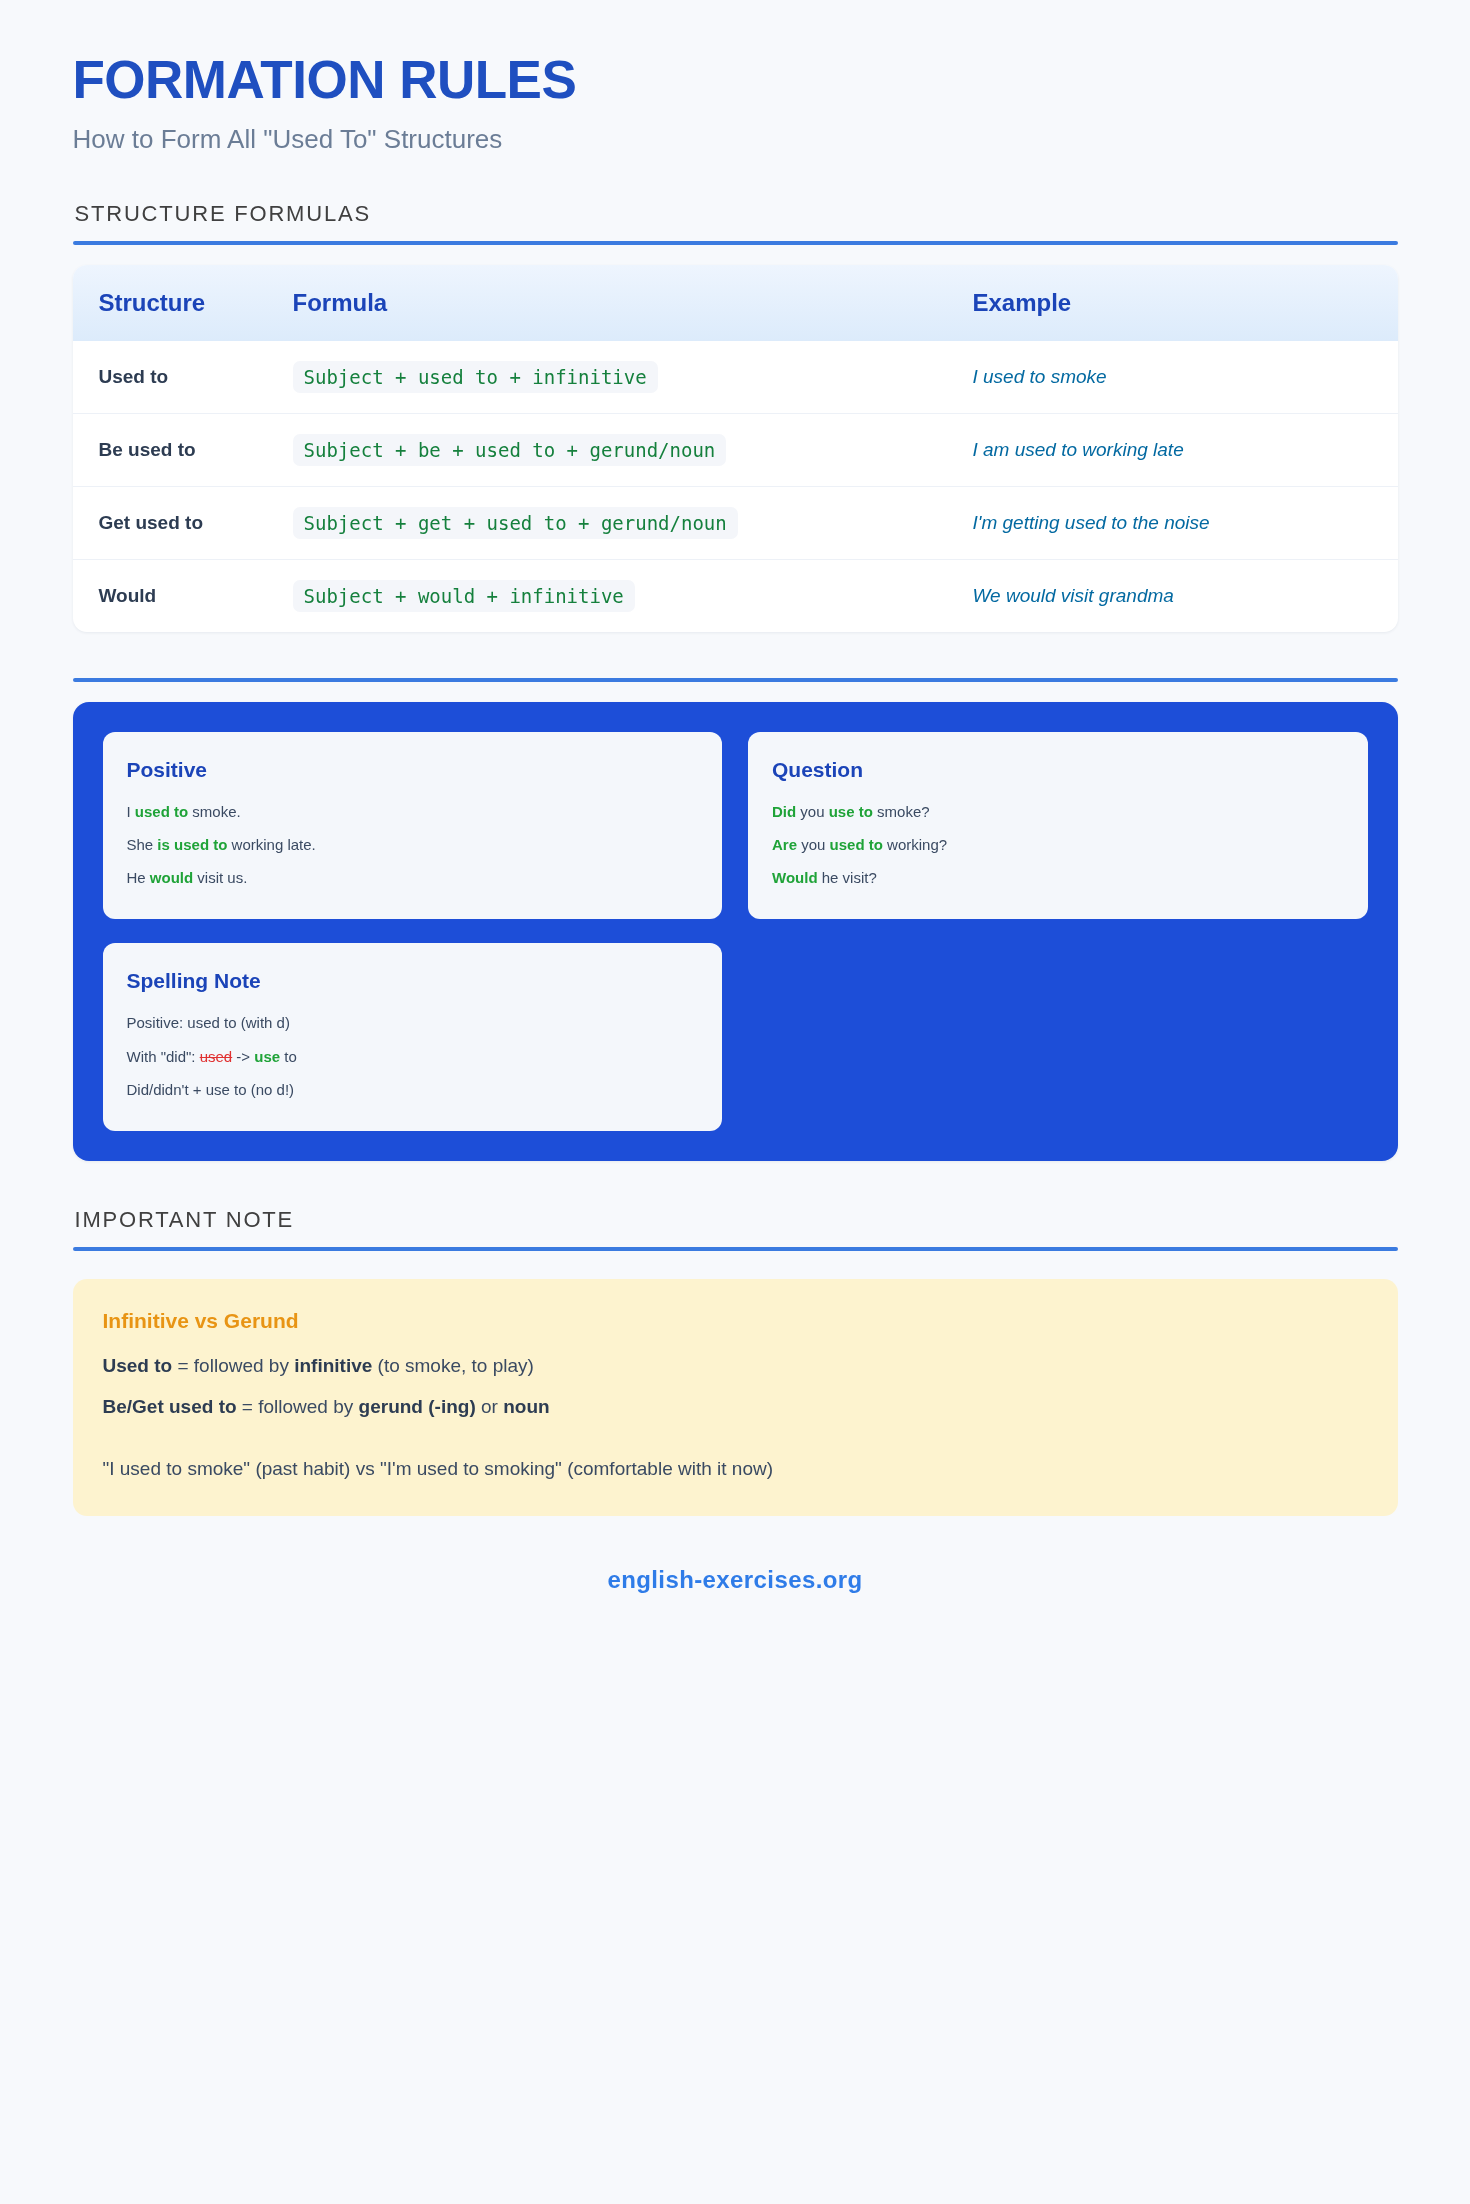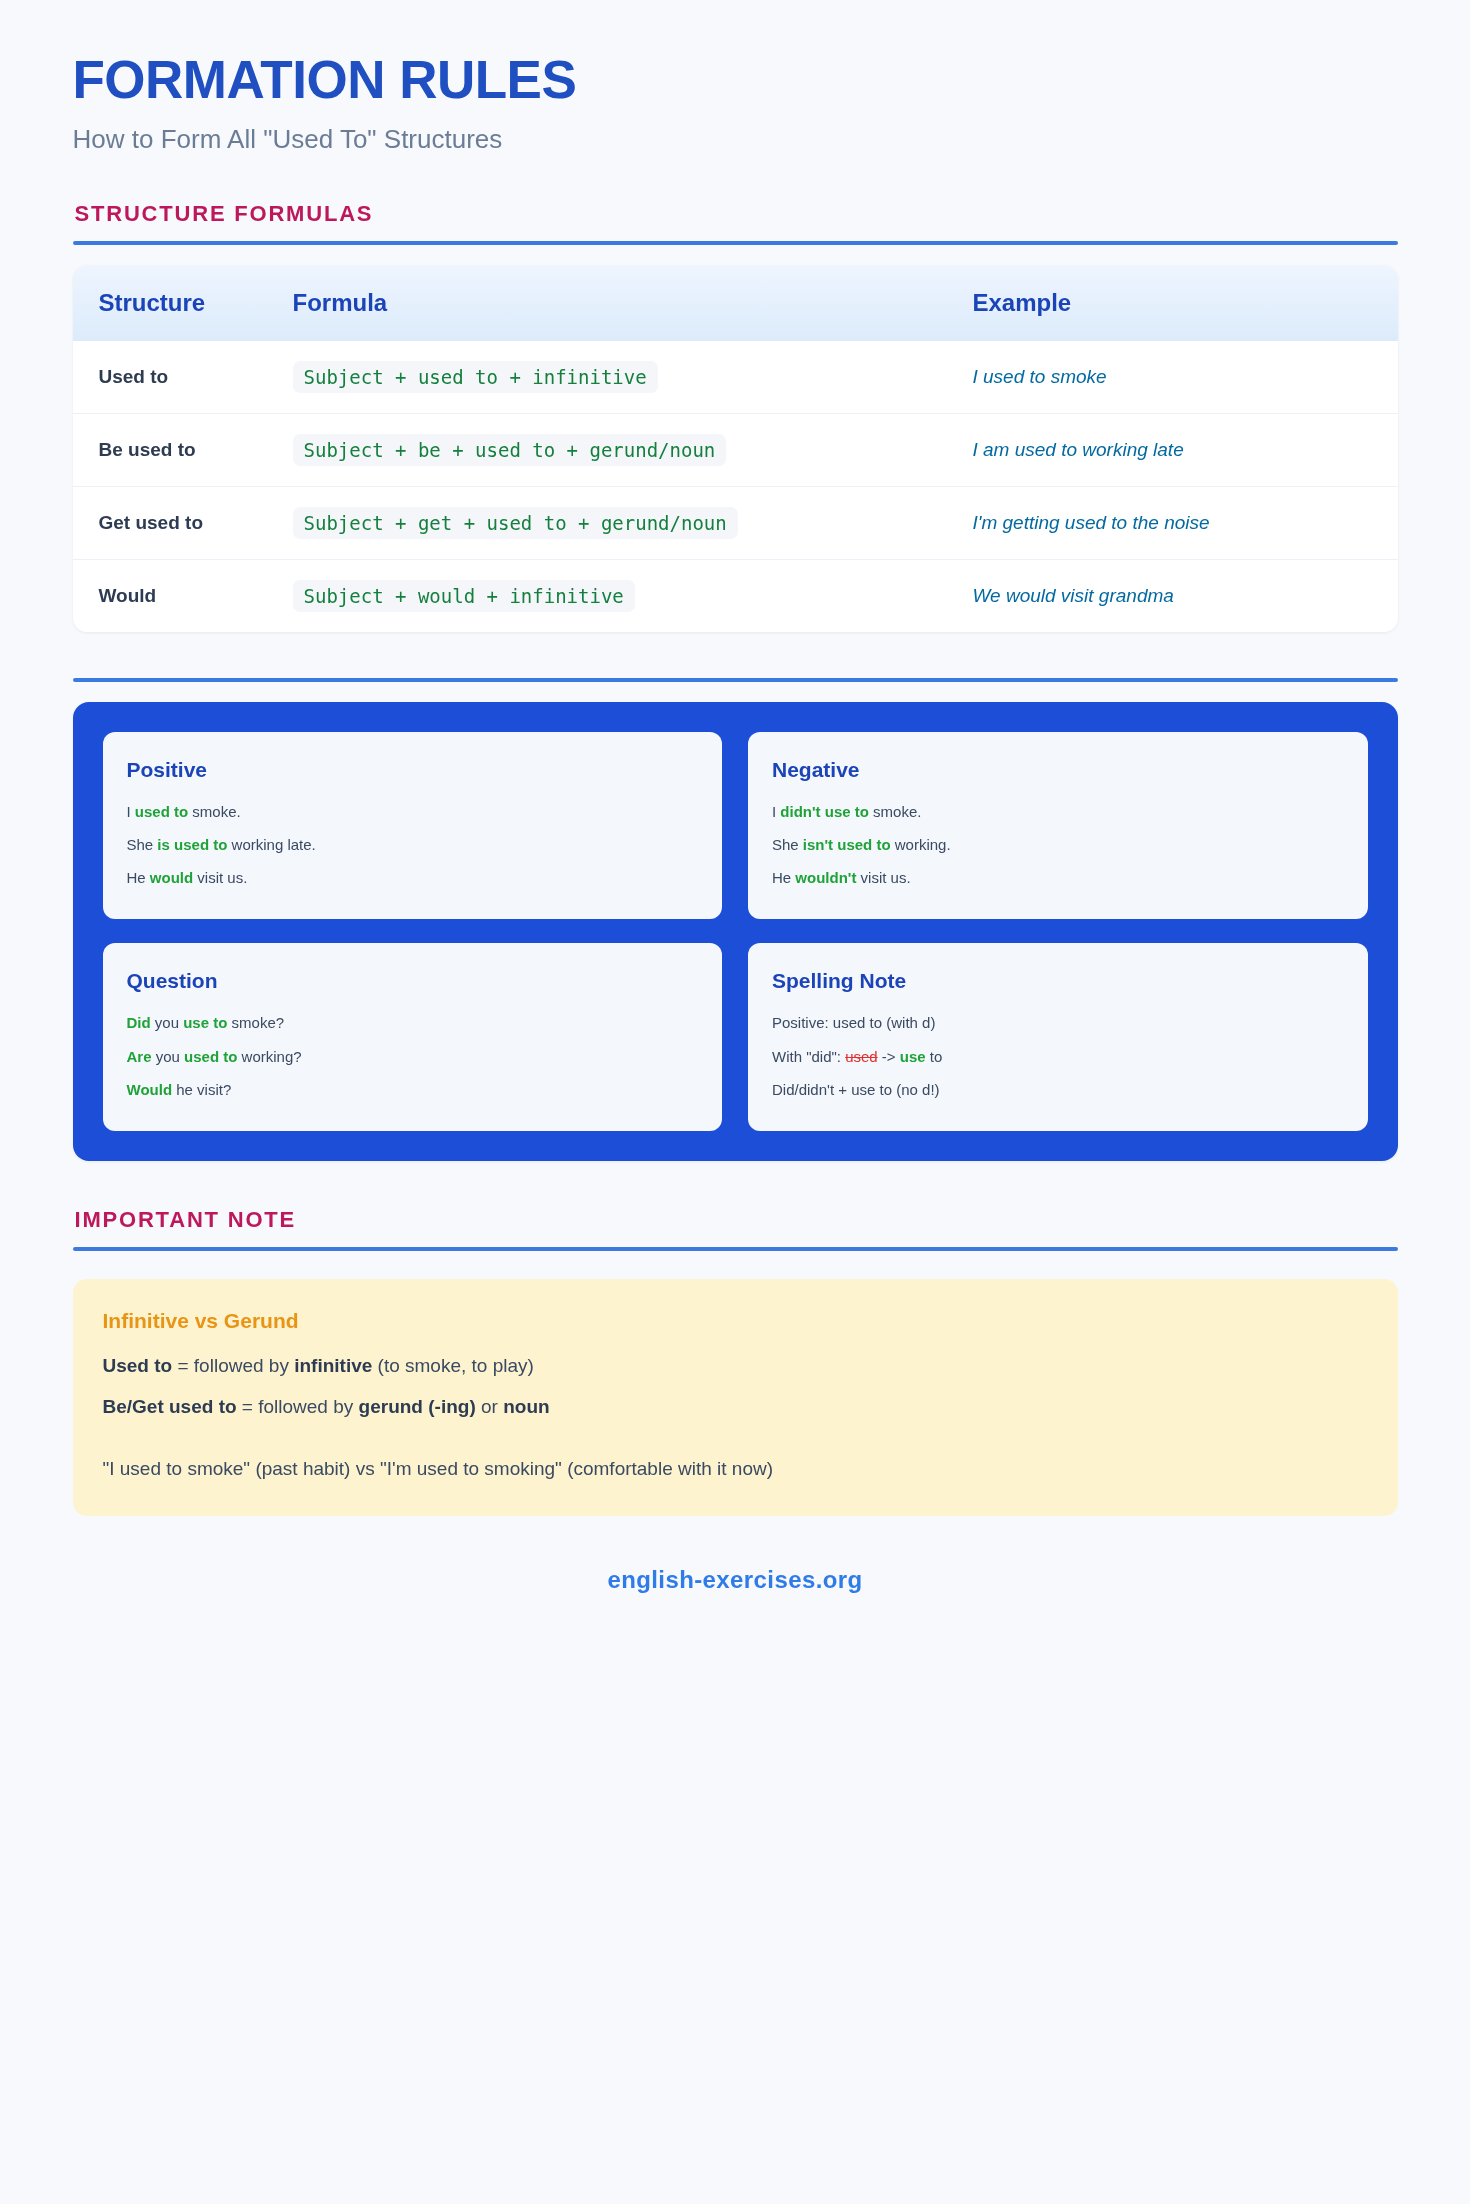--- a/index.html
+++ b/index.html
@@ -34,22 +34,22 @@
   .subtitle {
     font-size: 26px;
     color: #6b7d96;
     font-weight: normal;
   }
 
   
   .section { margin-bottom: 6px; }
   .section-title {
     font-size: 22px;
-    font-weight: bold;
-    color: #be185d;
+    font-weight: normal;
+    color: #404040;
     letter-spacing: 1.8px;
     padding: 0 0 0 2px;
     margin-bottom: 14px;
   }
   .section-rule {
     height: 4px;
     background: #3b7be0;
     border-radius: 2px;
     margin-bottom: 20px;
   }
@@ -232,26 +232,20 @@
       <div class="section-rule"></div>
     </div>
 
     <div class="forms-card">
       <div class="forms-grid" id="forms-grid">
           <div class="form-box">
             <div class="form-box-title">Positive</div>
             <div class="form-line"><span>I </span><span class="hl">used to</span><span> smoke.</span></div>
             <div class="form-line"><span>She </span><span class="hl">is used to</span><span> working late.</span></div>
             <div class="form-line"><span>He </span><span class="hl">would</span><span> visit us.</span></div>
-          </div>
-          <div class="form-box">
-            <div class="form-box-title">Negative</div>
-            <div class="form-line"><span>I </span><span class="hl">didn't use to</span><span> smoke.</span></div>
-            <div class="form-line"><span>She </span><span class="hl">isn't used to</span><span> working.</span></div>
-            <div class="form-line"><span>He </span><span class="hl">wouldn't</span><span> visit us.</span></div>
           </div>
           <div class="form-box">
             <div class="form-box-title">Question</div>
             <div class="form-line"><span class="hl">Did</span><span> you </span><span class="hl">use to</span><span> smoke?</span></div>
             <div class="form-line"><span class="hl">Are</span><span> you </span><span class="hl">used to</span><span> working?</span></div>
             <div class="form-line"><span class="hl">Would</span><span> he visit?</span></div>
           </div>
           <div class="form-box">
             <div class="form-box-title">Spelling Note</div>
             <div class="form-line"><span>Positive: used to (with d)</span></div>

